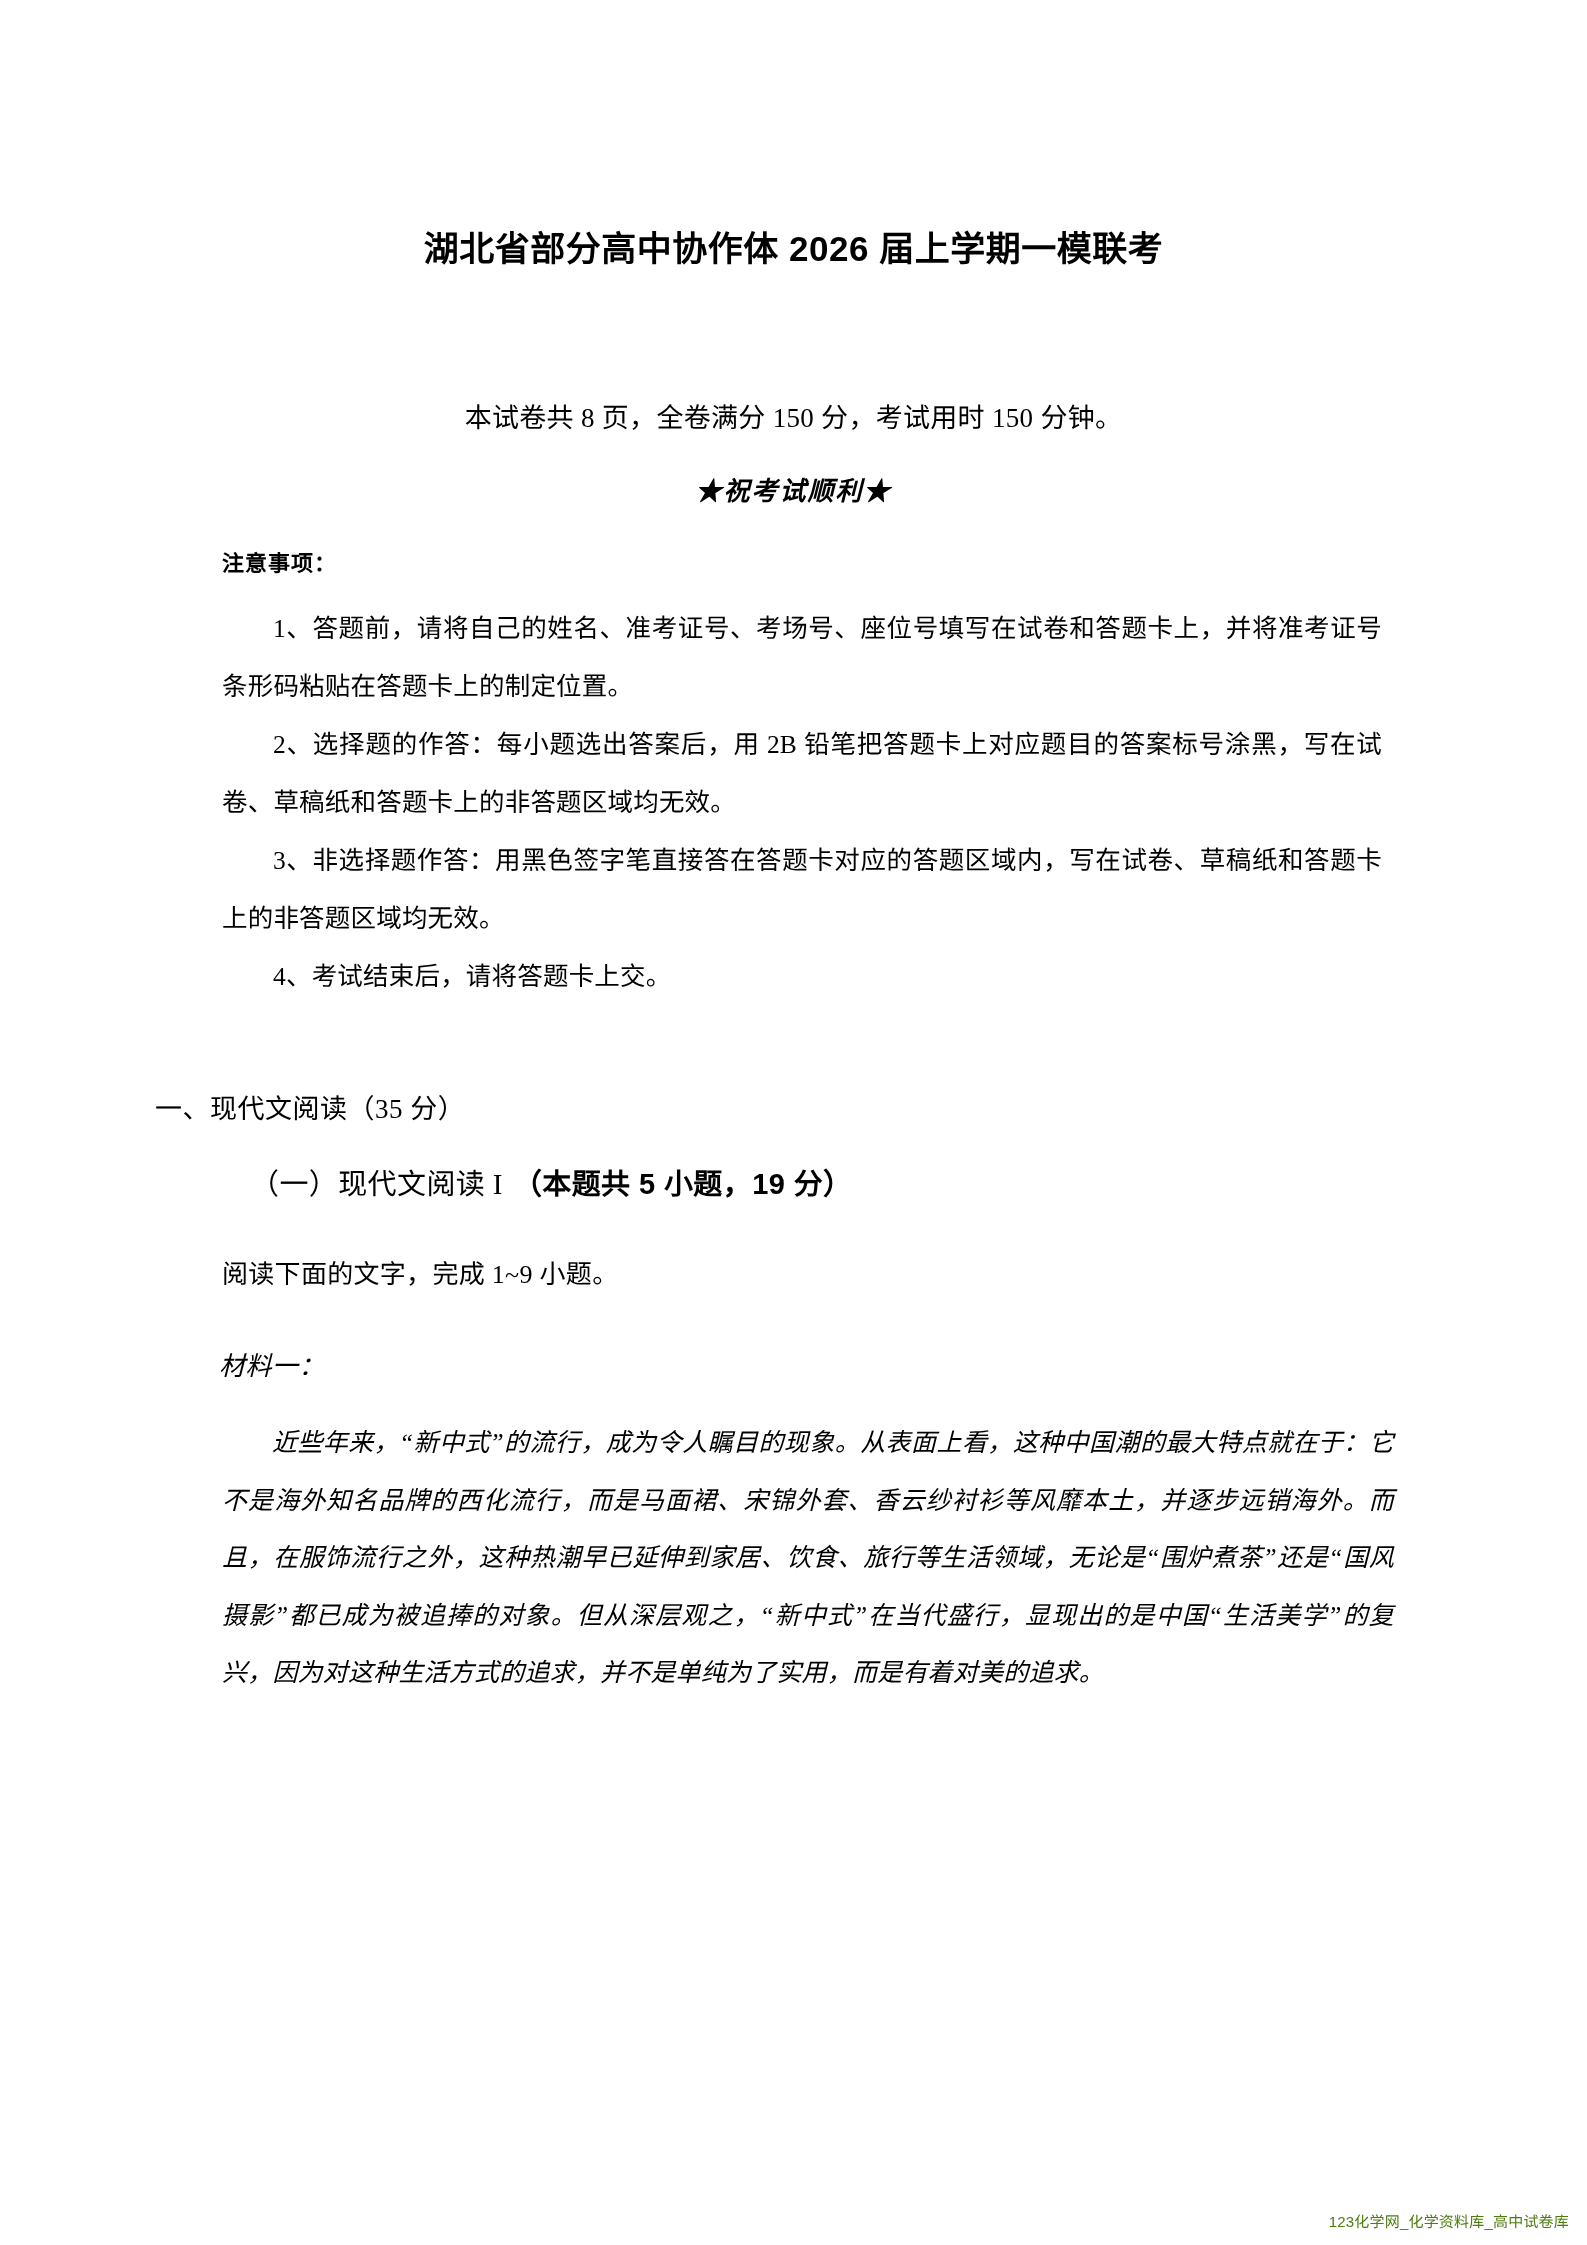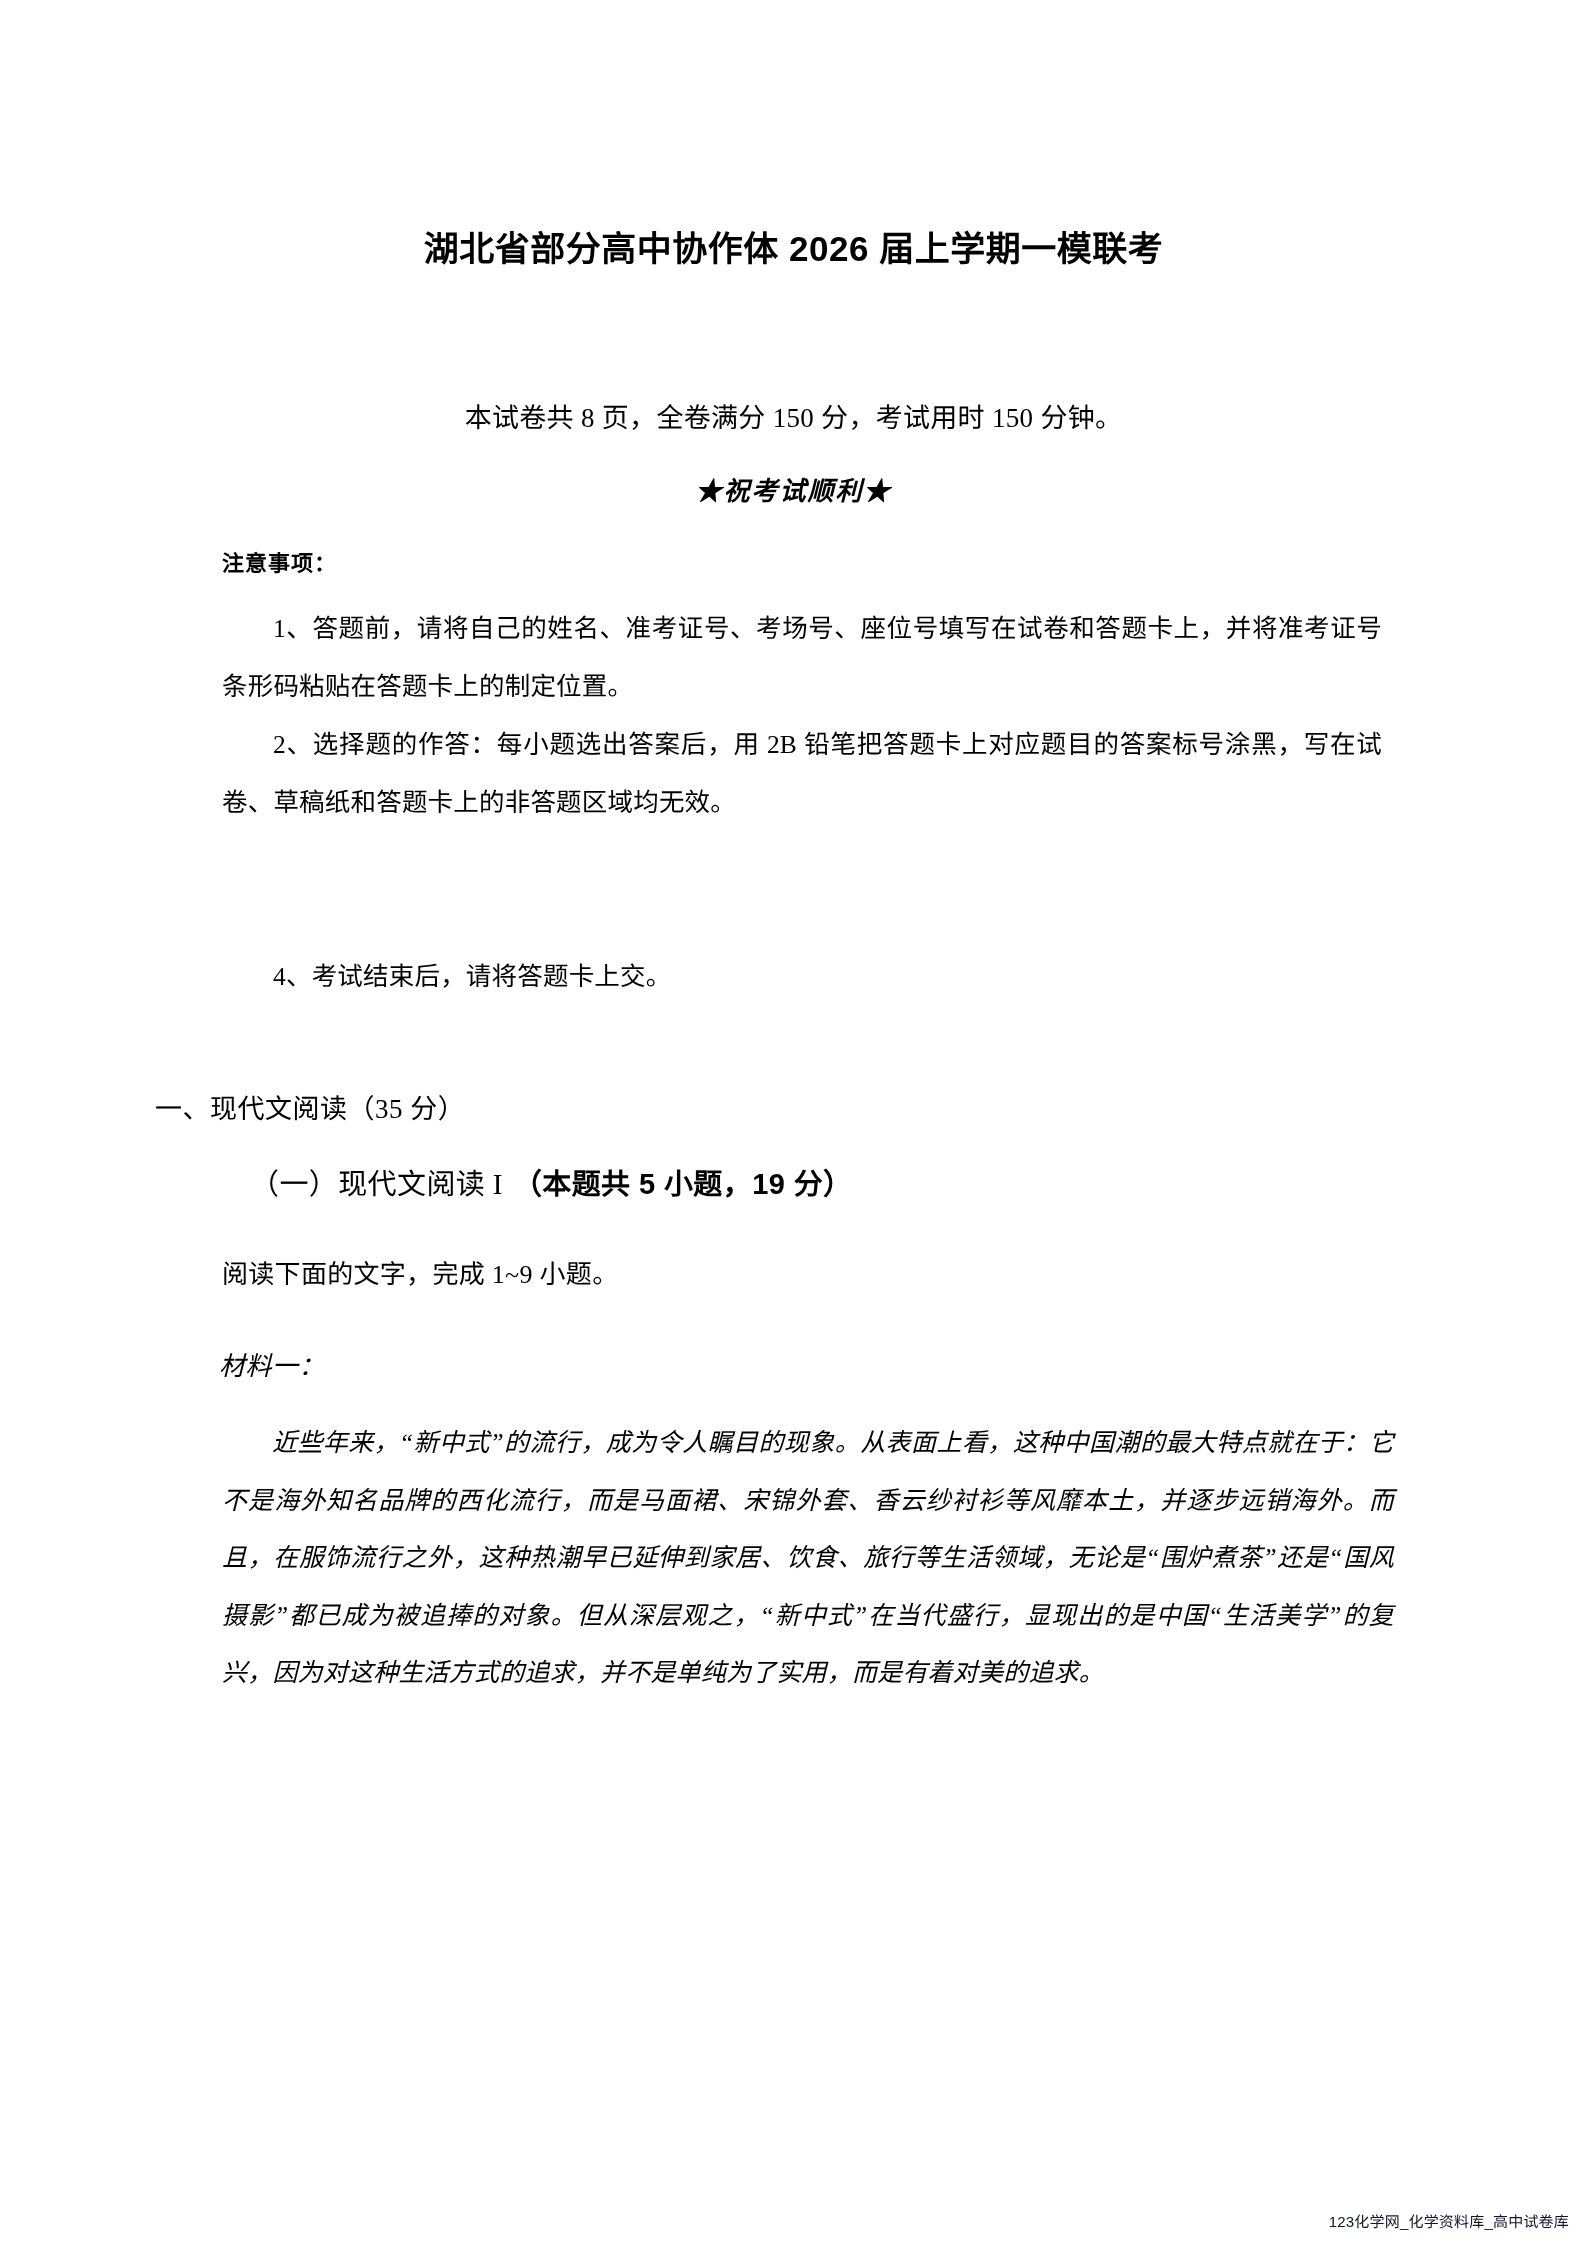--- a/index.html
+++ b/index.html
@@ -154,21 +154,21 @@
     text-justify: inter-character;
     text-indent: 2em;
     letter-spacing: 0.2px;
   }
 
   .footer-watermark {
     position: absolute;
     right: 18px;
     bottom: 14px;
     font-size: 15px;
-    color: #0f172a;
+    color: #4d7c0f;
     font-family: "Liberation Sans", "DejaVu Sans", sans-serif;
     letter-spacing: 0.2px;
   }
 </style>
 </head>
 <body>
 
 <div class="page">
 
   <h1 class="doc-title">湖北省部分高中协作体 2026 届上学期一模联考</h1>
@@ -177,20 +177,21 @@
   <div class="exam-info">本试卷共 8 页，全卷满分 150 分，考试用时 150 分钟。</div>
 
   <div class="wish-line">★祝考试顺利★</div>
 
   <div class="notice-heading">注意事项：</div>
 
   <div class="para indent notice-item" style="top:600px;">1、答题前，请将自己的姓名、准考证号、考场号、座位号填写在试卷和答题卡上，并将准考证号条形码粘贴在答题卡上的制定位置。</div>
 
   <div class="para indent notice-item" style="top:716px;">2、选择题的作答：每小题选出答案后，用 2B 铅笔把答题卡上对应题目的答案标号涂黑，写在试卷、草稿纸和答题卡上的非答题区域均无效。</div>
 
+  <div class="para indent notice-item" style="top:832px;">3、非选择题作答：用黑色签字笔直接答在答题卡对应的答题区域内，写在试卷、草稿纸和答题卡上的非答题区域均无效。</div>
 
   <div class="para indent notice-item" style="top:948px;">4、考试结束后，请将答题卡上交。</div>
 
   <div class="section-heading" style="top:1087px;">一、现代文阅读（35 分）</div>
 
   <div class="subsection-heading" style="top:1160px;">
     <span class="lead">（一）现代文阅读 I</span><span class="bold-part">（本题共 5 小题，19 分）</span>
   </div>
 
   <div class="instruction" style="top:1253px;">阅读下面的文字，完成 1~9 小题。</div>

